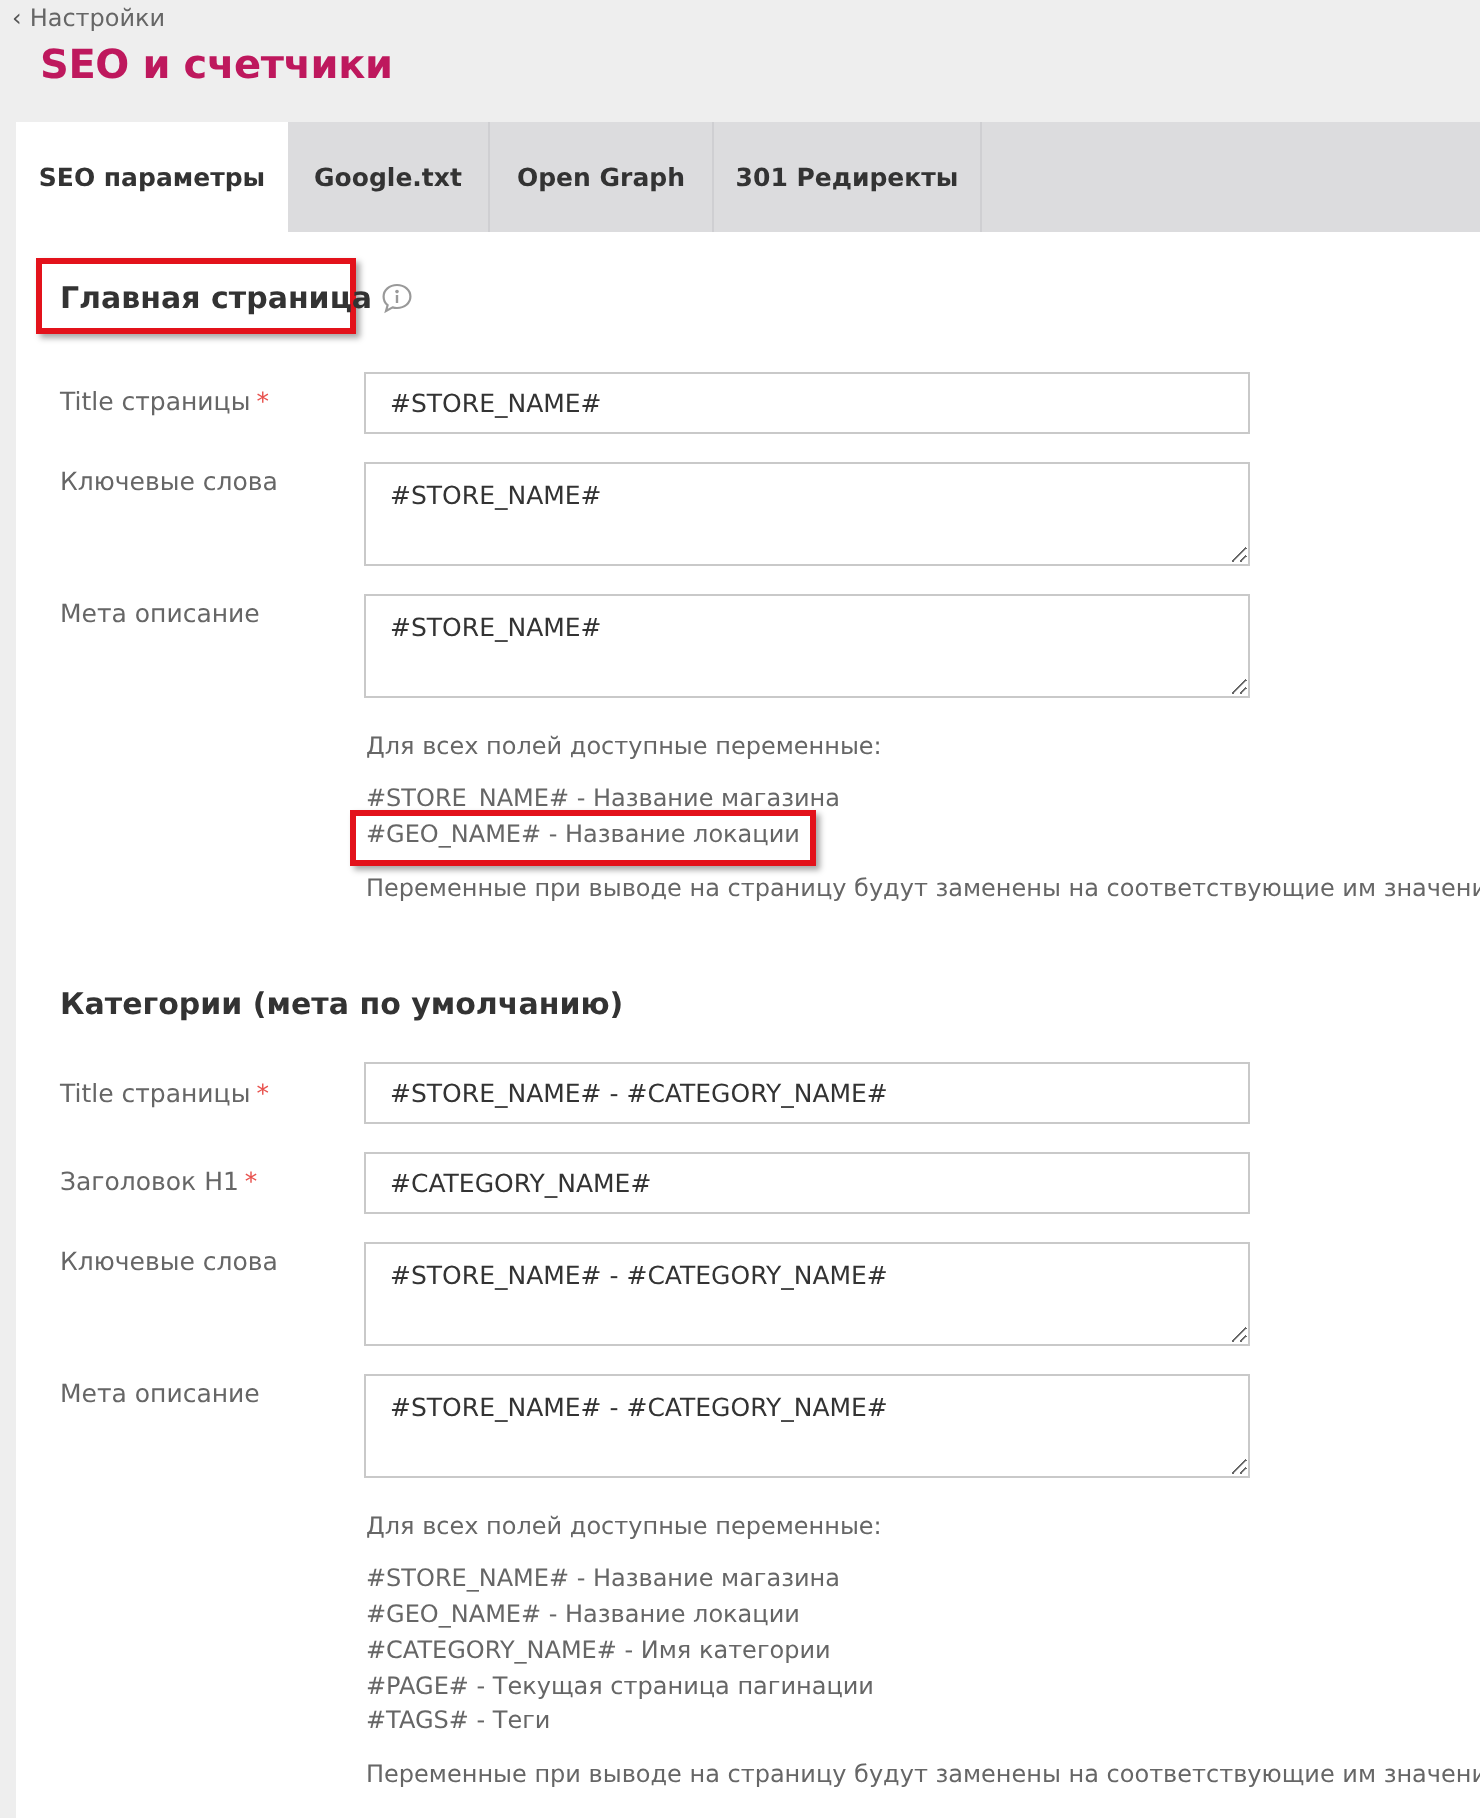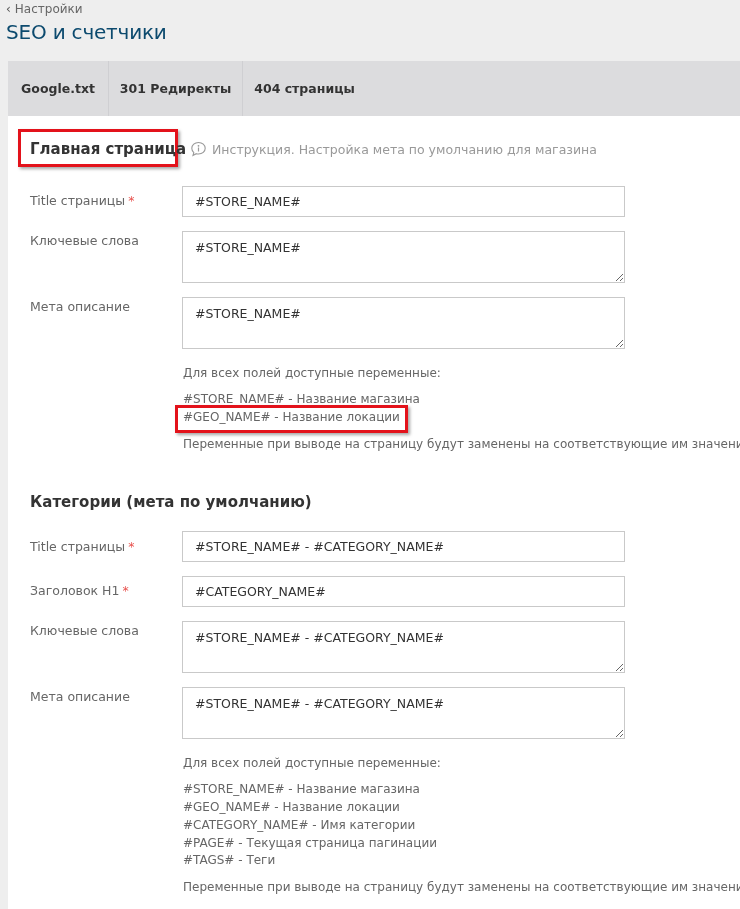--- a/index.html
+++ b/index.html
@@ -10,22 +10,22 @@
     color: #333;
     position: relative;
   }
   .back-link {
     position: absolute; left: 6px; top: 2px;
     font-size: 12px; color: #666; text-decoration: none;
     display: flex; align-items: center; gap: 4px;
   }
   .back-link .chev { font-size: 12px; color: #555; }
   .page-title {
-    position: absolute; left: 6px; top: 20px;
-    font-size: 20px; font-weight: normal; color: #0c4a6e;
+    position: absolute; left: 20px; top: 20px;
+    font-size: 20px; font-weight: bold; color: #be185d;
     letter-spacing: -0.2px;
   }
   .tabs {
     position: absolute; left: 8px; top: 61px; width: 732px; height: 55px;
     display: flex; background: #dcdcde;
   }
   .tab {
     height: 55px; display: flex; align-items: center; justify-content: center;
     font-size: 12.5px; font-weight: bold; color: #333;
     border-right: 1px solid #cfcfd2; white-space: nowrap;
@@ -68,36 +68,36 @@
 </head>
 <body>
 
 <a class="back-link" href="#">
   <span class="chev">‹</span>
   <span>Настройки</span>
 </a>
 <h1 class="page-title">SEO и счетчики</h1>
 
 <div class="tabs">
+  <div class="tab active" style="width:136px">SEO параметры</div>
   <div class="tab" style="width:101px">Google.txt</div>
+  <div class="tab" style="width:112px">Open Graph</div>
   <div class="tab" style="width:134px">301 Редиректы</div>
-  <div class="tab" style="width:123px;border-right:none">404 страницы</div>
 </div>
 
 <div class="content">
 
   <div class="highlight-box" style="left:10px;top:13px;width:160px;height:38px;"></div>
   <div class="abs section-title" style="left:22px;top:24px;">Главная страница</div>
   <div class="abs hint" style="left:182px;top:25px;">
     <svg width="17" height="16" viewBox="0 0 17 16">
       <path d="M8.5 1.5 C12.3 1.5 15.2 4 15.2 7.3 C15.2 10.6 12.3 13 8.5 13 C7.7 13 7 12.9 6.3 12.7 L3 14.5 L3.8 11.6 C2.5 10.6 1.8 9 1.8 7.3 C1.8 4 4.7 1.5 8.5 1.5 Z" fill="none" stroke="#999" stroke-width="1.1"></path>
       <circle cx="8.5" cy="4.8" r="0.9" fill="#999"></circle>
       <rect x="7.9" y="6.5" width="1.2" height="4" fill="#999"></rect>
     </svg>
-    <span>Инструкция. Настройка мета по умолчанию для магазина</span>
   </div>
 
   <div class="abs label" style="left:22px;top:77px;">
     <span>Title страницы</span><span class="req">*</span>
   </div>
   <input class="field" style="top: 70px;" type="text" value="#STORE_NAME#">
 
   <div class="abs label" style="left:22px;top:117px;">Ключевые слова</div>
   <textarea class="field" style="top: 115px;">#STORE_NAME#</textarea>
 

